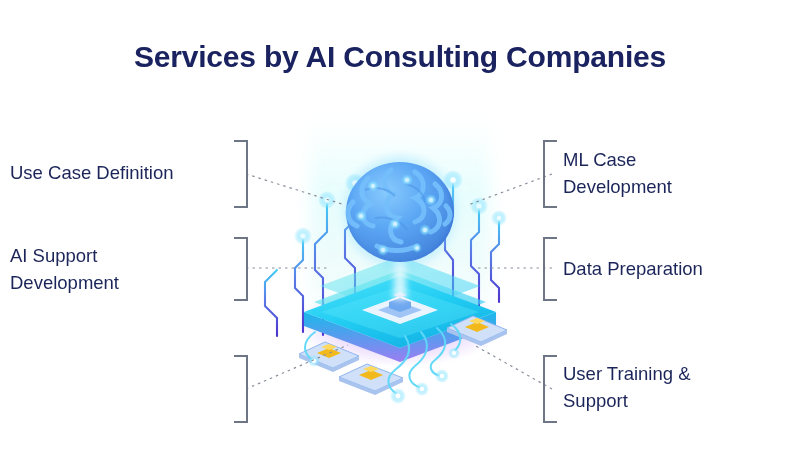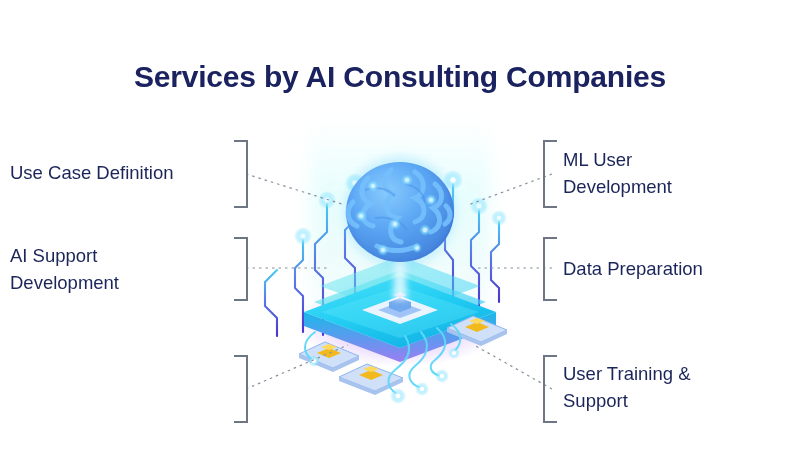--- a/index.html
+++ b/index.html
@@ -23,21 +23,20 @@
     position: absolute;
     left: 0;
     top: 40px;
     width: 800px;
     text-align: center;
     font-size: 30px;
     font-weight: bold;
     letter-spacing: -0.2px;
     color: #1a2260;
     font-family: "Liberation Sans", sans-serif;
-    margin-top: 20px;
   }
 
   
   .label {
     position: absolute;
     font-size: 18.5px;
     line-height: 27px;
     color: #1b2559;
     font-family: "Liberation Sans", sans-serif;
     white-space: pre-line;
@@ -305,21 +304,21 @@
   <div class="label left" style="left:10px; top:159px; width:215px;">Use Case Definition</div>
 
   <div class="label left" style="left:10px; top:242px; width:215px;">AI Support
 Development</div>
 
 
   <div class="bracket left-facing" style="left:543px; top:140px; width:14px; height:68px;"></div>
   <div class="bracket left-facing" style="left:543px; top:237px; width:14px; height:64px;"></div>
   <div class="bracket left-facing" style="left:543px; top:355px; width:14px; height:68px;"></div>
 
-  <div class="label right" style="left:563px; top:146px; width:230px;">ML User
+  <div class="label right" style="left:563px; top:146px; width:230px;">ML Case
 Development</div>
 
   <div class="label right" style="left:563px; top:255px; width:230px;">Data Preparation</div>
 
   <div class="label right" style="left:563px; top:360px; width:230px;">User Training &amp;
 Support</div>
 
 </div>
 
 </body></html>

